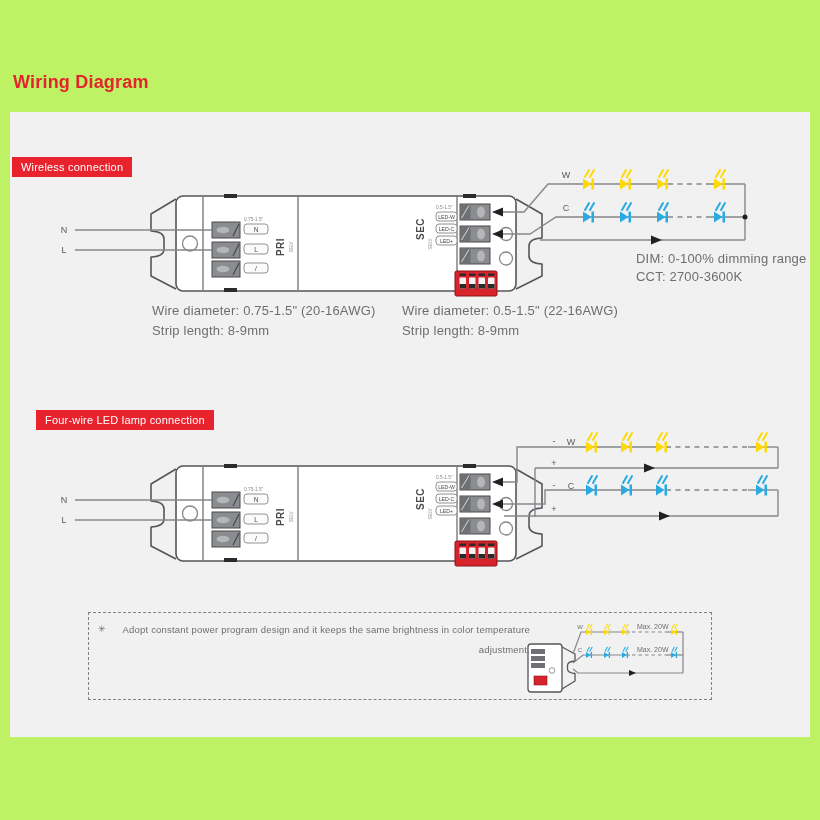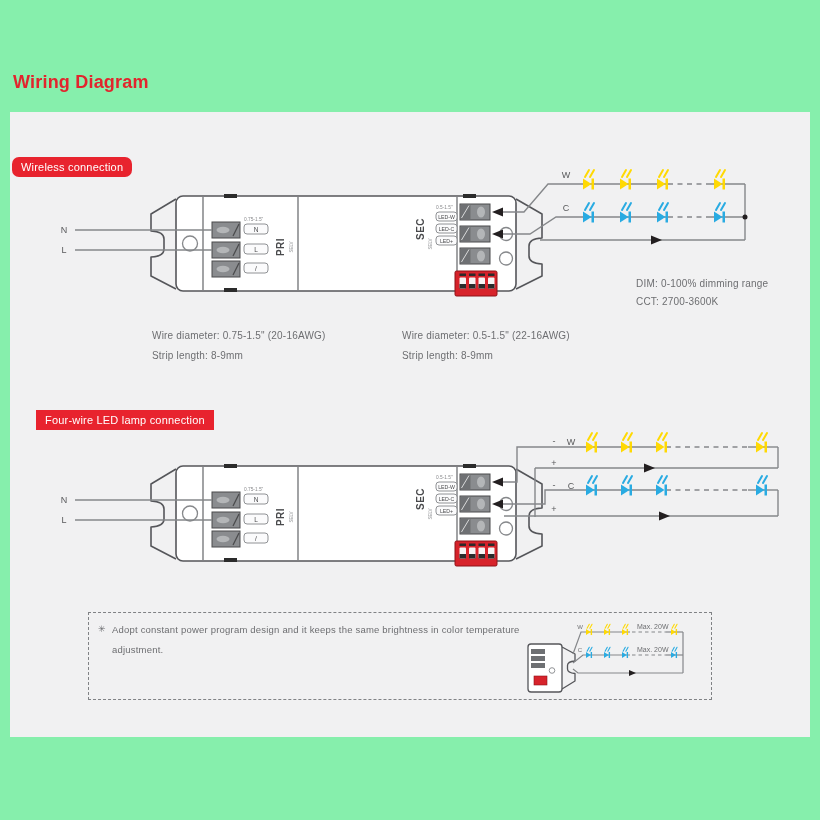--- a/index.html
+++ b/index.html
@@ -1,30 +1,30 @@
 <!DOCTYPE html>
 <html><head>
 <meta charset="utf-8">
 <style>
   html,body{margin:0;padding:0;background:#ffffff;}
-  .page{position:relative;width:820px;height:820px;background:#86efac;overflow:hidden;
+  .page{position:relative;width:820px;height:820px;background:#bef264;overflow:hidden;
         font-family:"Liberation Sans", sans-serif;}
   .abs{position:absolute;}
   .page-title{left:13px;top:72px;font-size:18px;font-weight:600;color:#e2242d;letter-spacing:.2px;}
   .panel{left:10px;top:112px;width:800px;height:625px;background:#f1f1f2;}
   .section-label{background:#e8232e;color:#ffffff;font-size:11px;font-weight:500;
                  padding:4px 9px 4px 9px;letter-spacing:.2px;}
-  .lbl1{left:12px;top:157px;border-radius:7px;}
+  .lbl1{left:12px;top:157px;}
   .lbl2{left:12px;top:410px;margin-left:24px;}
-  .spec{font-size:10px;color:#6d6e71;letter-spacing:.2px;margin-top:27px;}
+  .spec{font-size:13px;color:#6d6e71;letter-spacing:.2px;}
   .svg-overlay{left:0;top:0;}
   .notebox{left:88px;top:612px;width:624px;height:88px;border:1.6px dashed #808285;box-sizing:border-box;}
   .notetext{left:100px;top:620px;width:430px;font-size:9.5px;color:#6d6e71;line-height:19.5px;letter-spacing:.2px;}
   .bullet{position:absolute;left:-2px;top:0;font-size:9px;}
-  .notetext .tline{padding-left:12px;}
+  .notetext .tline{padding-left:12px;text-align:right;}
 
   
   .outline{fill:none;stroke:#55565a;stroke-width:1.6;stroke-linejoin:round;}
   .body{fill:#ffffff;stroke:#55565a;stroke-width:1.6;}
   .innerline{stroke:#55565a;stroke-width:1.1;fill:none;}
   .screw{fill:none;stroke:#86888b;stroke-width:1.3;}
   .tick{fill:#2b2b2b;}
   .termblock{fill:#8a8c8f;stroke:#4a4b4d;stroke-width:1;}
   .termdark{fill:#6e7073;}
   .termslash{stroke:#4a4b4d;stroke-width:1.2;}

